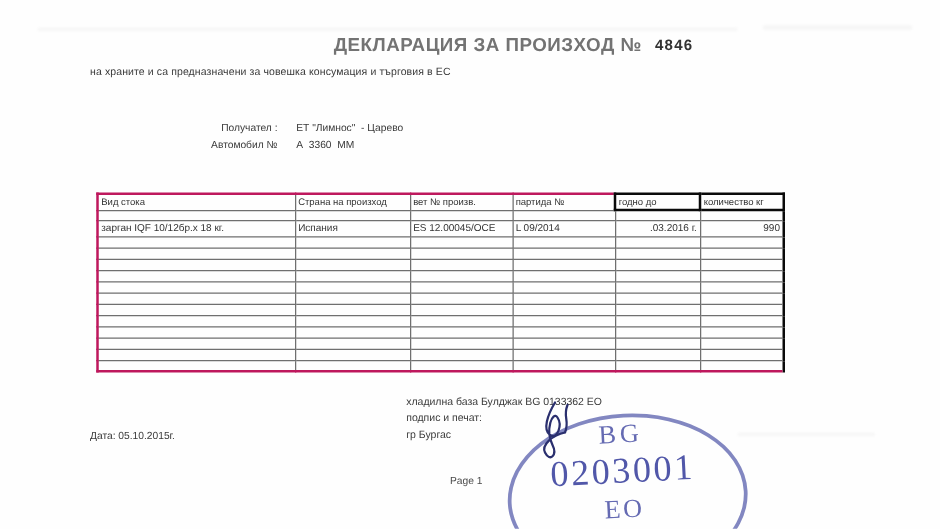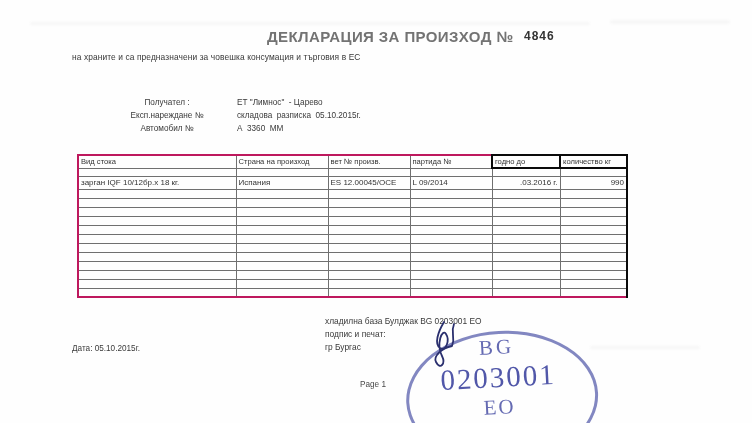--- a/index.html
+++ b/index.html
@@ -17,21 +17,21 @@
   
   .doc-title{left:267px;top:28px;font-size:15px;font-weight:bold;letter-spacing:.4px;color:#737373;}
   .doc-number{left:524px;top:29px;font-size:12px;font-weight:bold;letter-spacing:1px;color:#333;}
 
   
   .statement{left:72px;top:52px;width:620px;font-size:8.4px;line-height:11.5px;color:#383838;letter-spacing:.1px;}
 
   
   .meta{left:112px;top:98px;width:420px;font-size:8.2px;color:#3a3a3a;}
   .meta-row{position:relative;height:13px;}
-  .meta-label{display:inline-block;width:110px;text-align:center;}
+  .meta-label{display:inline-block;width:110px;text-align:right;}
   .meta-value{position:absolute;left:125px;top:0;white-space:pre;}
 
   
   .tbl-wrap{left:77px;top:154px;}
   table{border-collapse:collapse;table-layout:fixed;width:549px;border:2px solid #be185d;}
   col.c1{width:158px}col.c2{width:92px}col.c3{width:82px}col.c4{width:82px}col.c5{width:68px}col.c6{width:67px}
   th,td{border:1px solid #6f6f6f;padding:0 2px;overflow:hidden;white-space:nowrap;}
   thead tr{height:13px;}
   th{font-weight:normal;text-align:left;font-size:7.6px;color:#333;}
   th.hthick{border:2px solid #0a0a0a;}
@@ -70,24 +70,20 @@
 <div class="abs doc-number">4846</div>
 
 <div class="abs statement">
   <div>на храните  и са предназначени за човешка консумация и търговия в ЕС</div>
 </div>
 
 <div class="abs meta">
   <div class="meta-row">
     <span class="meta-label">Получател :</span>
     <span class="meta-value">ЕТ "Лимнос"  - Царево</span>
-  </div>
-  <div class="meta-row">
-    <span class="meta-label">Експ.нареждане №</span>
-    <span class="meta-value">складова  разписка  05.10.2015г.</span>
   </div>
   <div class="meta-row">
     <span class="meta-label">Автомобил №</span>
     <span class="meta-value">А  3360  ММ</span>
   </div>
 </div>
 
 <div class="abs tbl-wrap">
   <table>
     <colgroup>
@@ -221,21 +217,21 @@
           <td></td>
           <td></td>
         </tr>
       </tbody>
   </table>
 </div>
 
 <div class="abs date-line">Дата: 05.10.2015г.</div>
 
 <div class="abs facility">
-  <div>хладилна база Булджак  BG 0203001 ЕО</div>
+  <div>хладилна база Булджак  BG 0133362 ЕО</div>
   <div>подпис и печат:</div>
   <div>гр Бургас</div>
 </div>
 
 <div class="abs page-label">Page 1</div>
 
 <div class="abs stamp" id="stamp">
   <div class="stamp-oval" id="stamp-oval" style="border-color: rgba(63, 70, 160, 0.65);"></div>
   <div class="stamp-text" style="color: rgb(63, 70, 160);">
     <div class="stamp-l1">BG</div>

